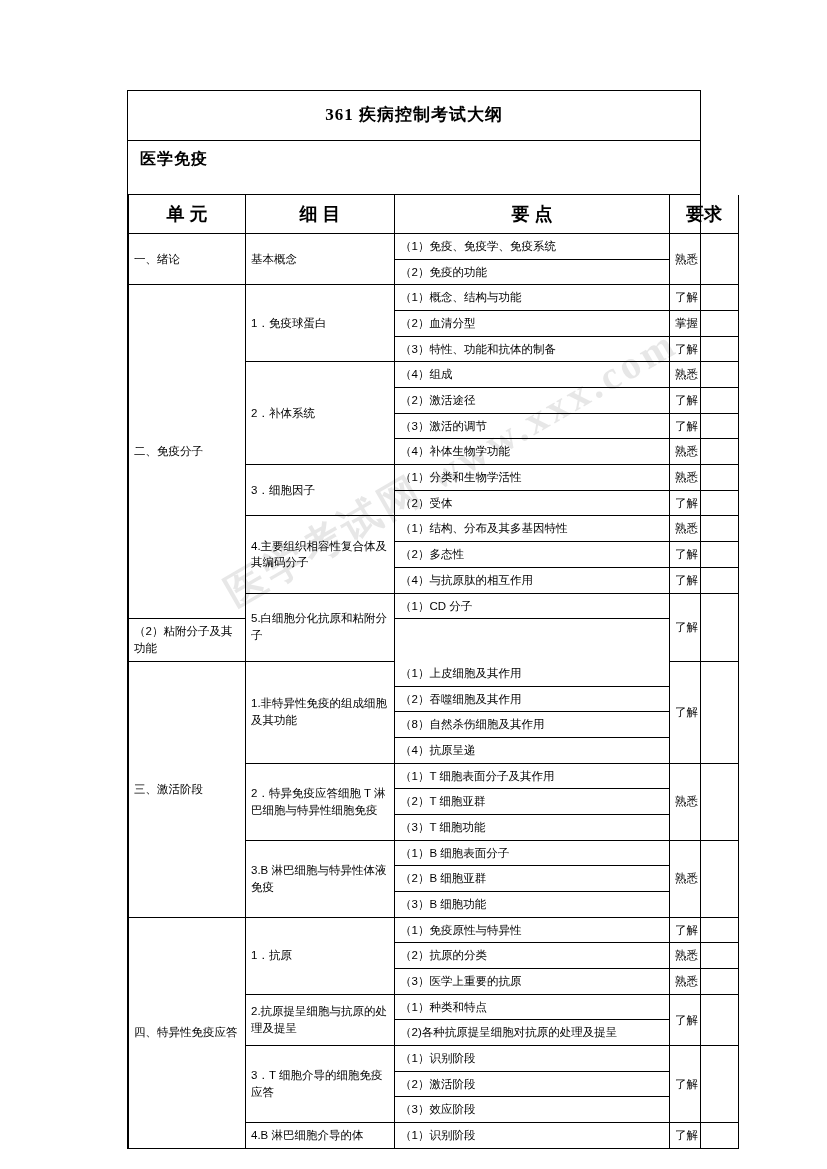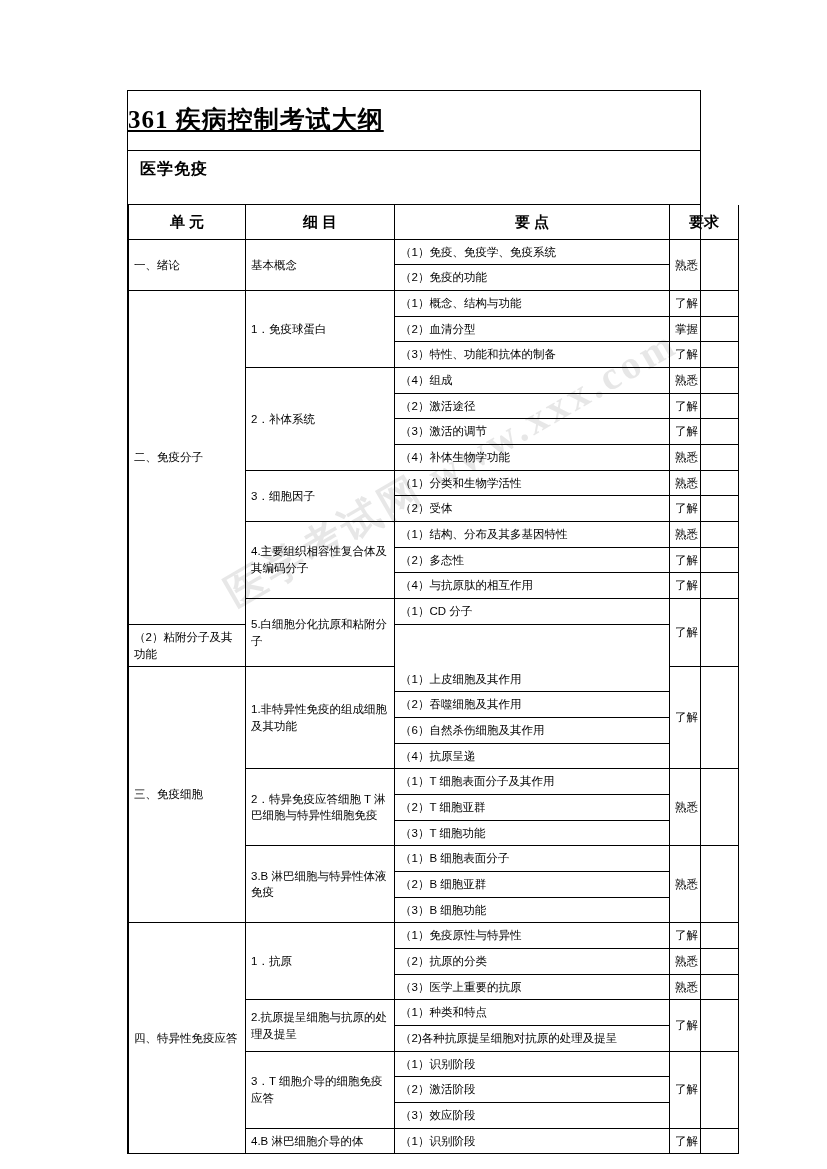--- a/index.html
+++ b/index.html
@@ -43,26 +43,26 @@
     top: 90px;
     width: 574px;
     border: 1px solid #000;
     border-bottom: none;
     box-sizing: border-box;
     z-index: 10;
     background: transparent;
   }
   .title-row {
     border-bottom: 1px solid #000;
-    font-size: 25px;
+    text-align: center;
+    font-size: 17px;
     font-weight: bold;
     font-family: "Liberation Serif", serif;
     padding: 12px 0 14px 0;
     letter-spacing: 1px;
-    text-decoration: underline;
   }
   .subtitle-row {
     border-bottom: 1px solid #000;
     text-align: center;
     font-size: 20px;
     font-weight: bold;
     font-style: italic;
     font-family: "Liberation Serif", serif;
     padding: 9px 0 10px 0;
   }
@@ -91,21 +91,21 @@
     font-weight: normal;
     text-align: left;
   }
   table.grid td.c-unit { width: 108px; }
   table.grid td.c-item { width: 140px; }
   table.grid td.c-point { width: 266px; margin-left: 44px; }
   table.grid td.c-req { width: 60px; text-align: left; }
   table.grid tr.head td {
     text-align: center;
     font-weight: bold;
-    font-size: 15px;
+    font-size: 18px;
     padding: 6px 4px;
   }
   td.top { vertical-align: top; }
   td.mid { vertical-align: middle; }
 </style>
 </head>
 <body>
 
 <div class="page">
 
@@ -188,30 +188,30 @@
           </tr>
           <tr>
             <td class="c-item mid" rowspan="2">5.白细胞分化抗原和粘附分子</td>
             <td class="c-point mid">（1）CD 分子</td>
             <td class="c-req mid" rowspan="2">了解</td>
           </tr>
           <tr>
             <td class="c-point mid">（2）粘附分子及其功能</td>
           </tr>
           <tr>
-            <td class="c-unit top" rowspan="10">三、免疫细胞</td>
+            <td class="c-unit top" rowspan="10">三、激活阶段</td>
             <td class="c-item mid" rowspan="4">1.非特异性免疫的组成细胞及其功能</td>
             <td class="c-point mid">（1）上皮细胞及其作用</td>
             <td class="c-req mid" rowspan="4">了解</td>
           </tr>
           <tr>
             <td class="c-point mid">（2）吞噬细胞及其作用</td>
           </tr>
           <tr>
-            <td class="c-point mid">（6）自然杀伤细胞及其作用</td>
+            <td class="c-point mid">（8）自然杀伤细胞及其作用</td>
           </tr>
           <tr>
             <td class="c-point mid">（4）抗原呈递</td>
           </tr>
           <tr>
             <td class="c-item mid" rowspan="3">2．特异免疫应答细胞 T 淋巴细胞与特异性细胞免疫</td>
             <td class="c-point mid">（1）T 细胞表面分子及其作用</td>
             <td class="c-req mid" rowspan="3">熟悉</td>
           </tr>
           <tr>

